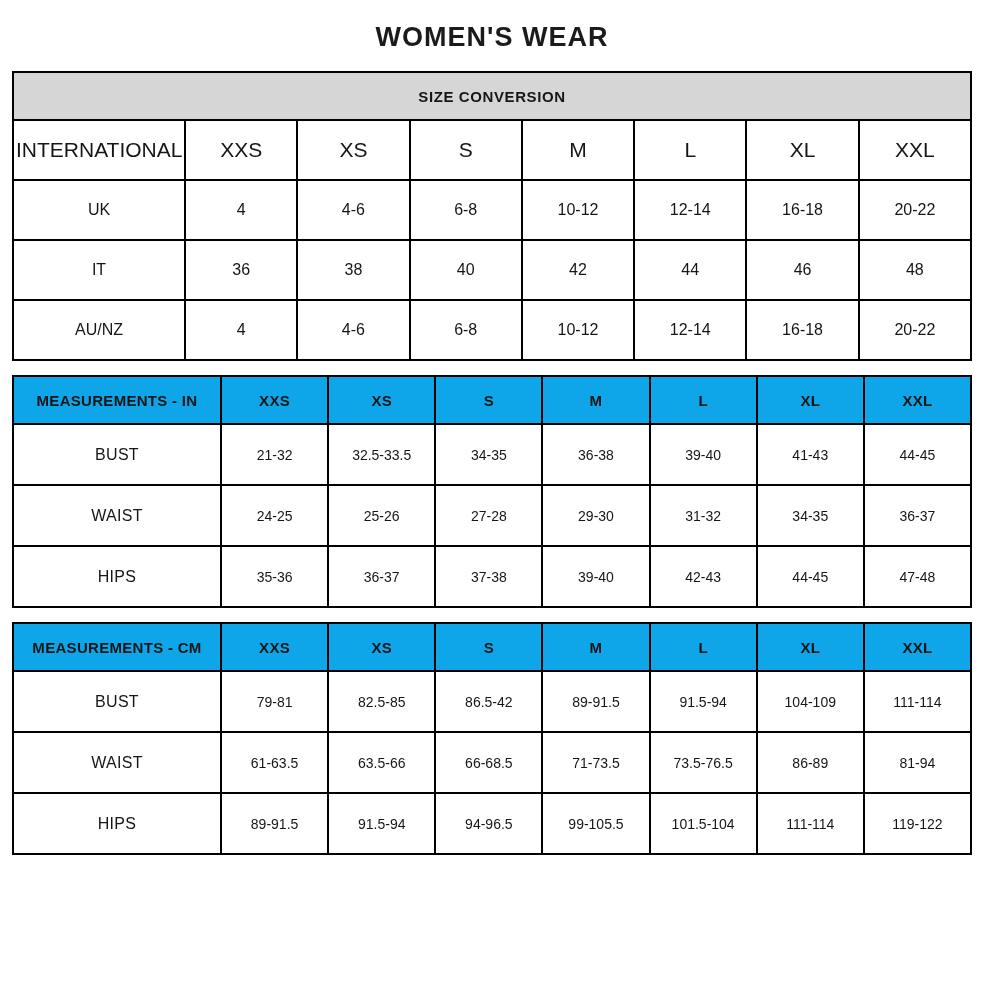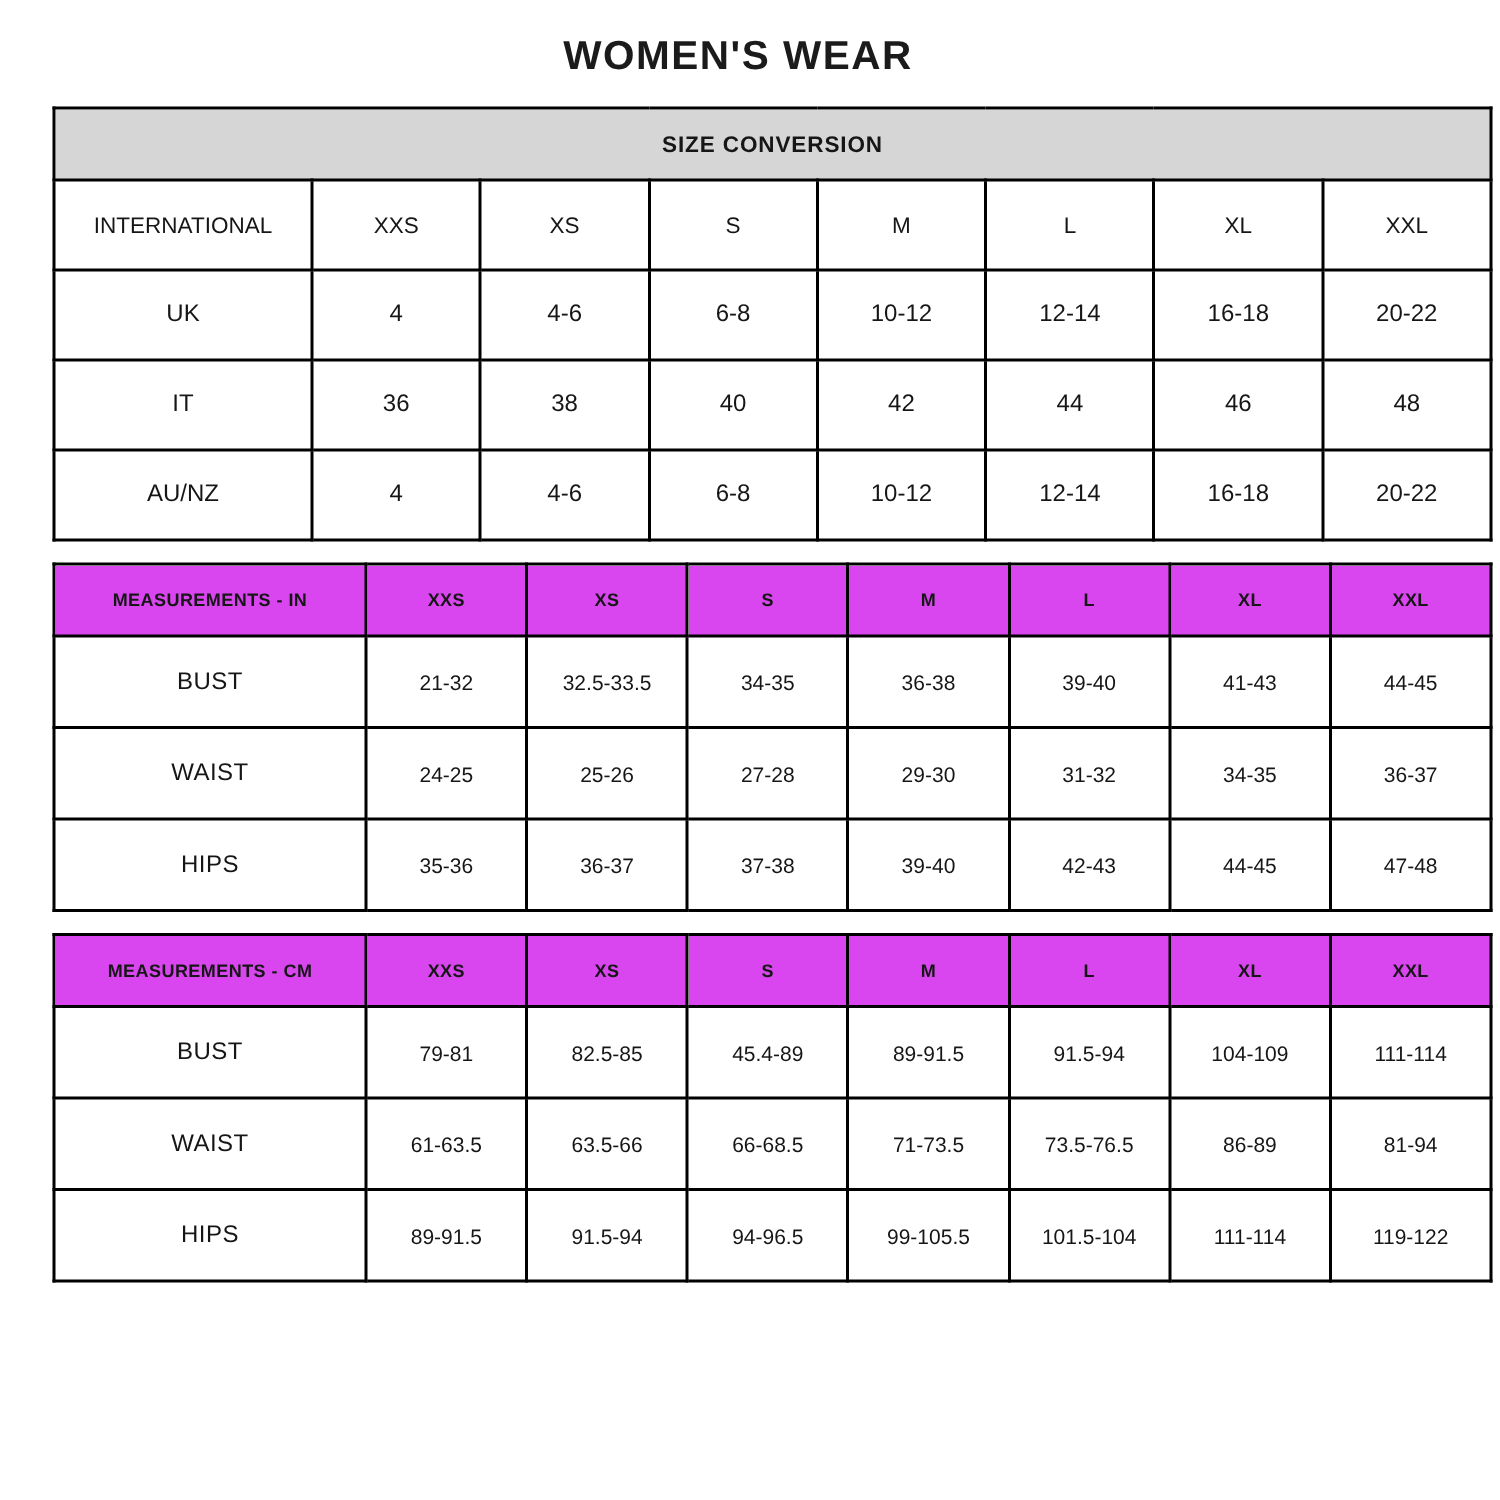--- a/index.html
+++ b/index.html
@@ -2,32 +2,32 @@
 <html><head>
 <meta charset="utf-8">
 <style>
   html,body { margin:0; padding:0; background:#ffffff; }
   body { font-family:"Liberation Sans", sans-serif; color:#161616; }
   .page { width:1000px; height:1000px; box-sizing:border-box; padding:12px 28px 0 12px; background:#ffffff; }
   .page-title {
     text-align:center; font-size:27px; font-weight:bold; letter-spacing:1px;
     margin:10px 0 18px 0; color:#1b1b1b;
   }
-  table { width:100%; border-collapse:collapse; table-layout:fixed; margin-bottom:14px;margin-left:23px; }
+  table { width:100%; border-collapse:collapse; table-layout:fixed; margin-bottom:14px; }
   td, th { border:2px solid #000000; text-align:center; vertical-align:middle; padding:2px; overflow:hidden; }
 
   
   .conv .banner-cell {
     background:#d6d6d6; height:42px; font-weight:bold; font-size:15px; letter-spacing:0.6px;
   }
   .conv td { height:54px; font-size:16px; }
-  .conv .colhead { font-size:15px; }
+  .conv .colhead { font-size:21px; }
 
   
-  .meas th { background:#d946ef; height:42px; font-weight:bold; font-size:12px; letter-spacing:0.3px; }
+  .meas th { background:#0ea5e9; height:42px; font-weight:bold; font-size:15px; letter-spacing:0.3px; }
   .meas td { height:55px; font-size:14px; }
   .meas td.rowlabel { font-size:16px; letter-spacing:0.3px;text-align:center; }
 </style>
 </head>
 <body>
 
 <div class="page">
 
   <h1 class="page-title">WOMEN'S WEAR</h1>
 
@@ -151,21 +151,21 @@
           <th>L</th>
           <th>XL</th>
           <th>XXL</th>
         </tr>
     </tbody>
     <tbody id="cm-body">
         <tr>
           <td class="rowlabel">BUST</td>
           <td>79-81</td>
           <td>82.5-85</td>
-          <td>45.4-89</td>
+          <td>86.5-42</td>
           <td>89-91.5</td>
           <td>91.5-94</td>
           <td>104-109</td>
           <td>111-114</td>
         </tr>
         <tr>
           <td class="rowlabel">WAIST</td>
           <td>61-63.5</td>
           <td>63.5-66</td>
           <td>66-68.5</td>

